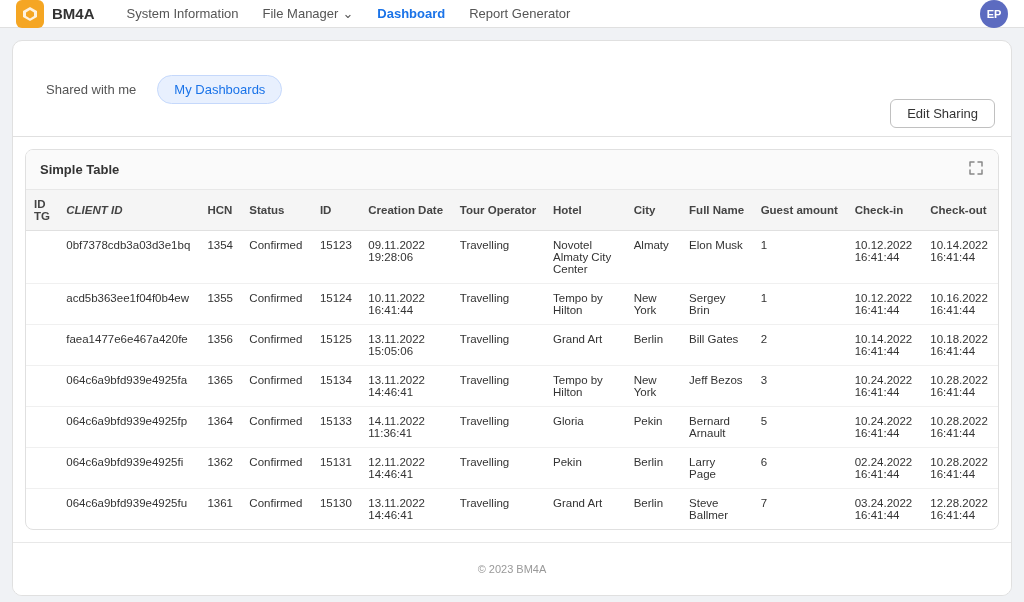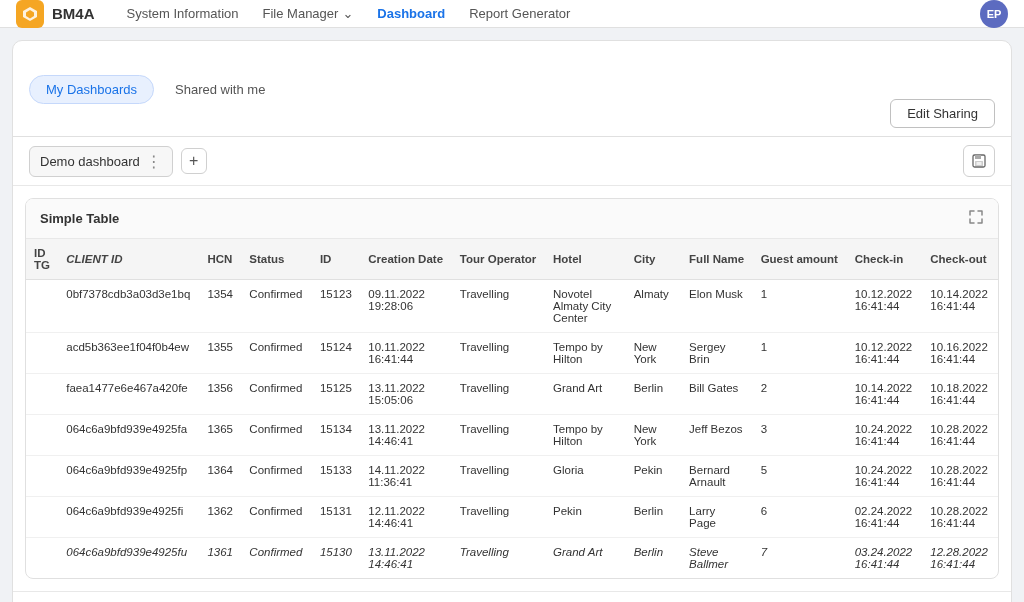--- a/index.html
+++ b/index.html
@@ -209,21 +209,20 @@
     }
     .data-table td {
       padding: 8px 8px;
       border-bottom: 1px solid #f0f0f0;
       vertical-align: top;
       font-size: 11.5px;
       color: #333;
     }
     .data-table tr:last-child td {
       border-bottom: none;
-      font-style: italic;
     }
     .col-id-tg { width: 28px; }
     .col-client { width: 130px; font-style: italic; }
     .col-hcn { width: 40px; }
     .col-status { width: 70px; }
     .col-id { width: 40px; }
     .col-creation { width: 85px; }
     .col-tour { width: 60px; }
     .col-hotel { width: 80px; }
     .col-city { width: 55px; }
@@ -262,42 +261,26 @@
   <span class="nav-item active">Dashboard</span>
   <span class="nav-item">Report Generator</span>
   <div class="nav-spacer"></div>
   <div class="avatar">EP</div>
 </nav>
 
 <div class="dashboard-area">
 
   <div class="tab-bar">
     <div class="tab-left">
+      <button class="tab-btn inactive">Shared with me</button>
       <button class="tab-btn active">My Dashboards</button>
-      <button class="tab-btn inactive">Shared with me</button>
     </div>
     <button class="edit-sharing-btn">Edit Sharing</button>
   </div>
 
-  <div class="dashboard-tab-row">
-    <div class="demo-tab">
-      <span>Demo dashboard</span>
-      <span class="dot-menu">⋮</span>
-    </div>
-    <div class="add-btn">+</div>
-    <div class="tab-row-spacer"></div>
-    <div class="save-icon-btn">
-      <svg width="16" height="16" viewBox="0 0 16 16" fill="none">
-        <rect x="2" y="2" width="12" height="12" rx="1.5" stroke="#666" stroke-width="1.3" fill="none"></rect>
-        <rect x="4" y="2" width="6" height="4" rx="0.5" fill="#aaa"></rect>
-        <rect x="4" y="8" width="8" height="5" rx="0.5" fill="#ccc"></rect>
-        <rect x="5.5" y="9" width="5" height="3" rx="0.5" fill="#fff" opacity="0.7"></rect>
-      </svg>
-    </div>
-  </div>
 
   <div class="table-card">
     <div class="table-card-header">
       <span class="table-card-title">Simple Table</span>
       <span class="expand-icon">
         <svg width="16" height="16" viewBox="0 0 16 16" fill="none">
           <path d="M10 2h4v4M6 14H2v-4M14 10v4h-4M2 6V2h4" stroke="#888" stroke-width="1.5" stroke-linecap="round" stroke-linejoin="round"></path>
         </svg>
       </span>
     </div>

